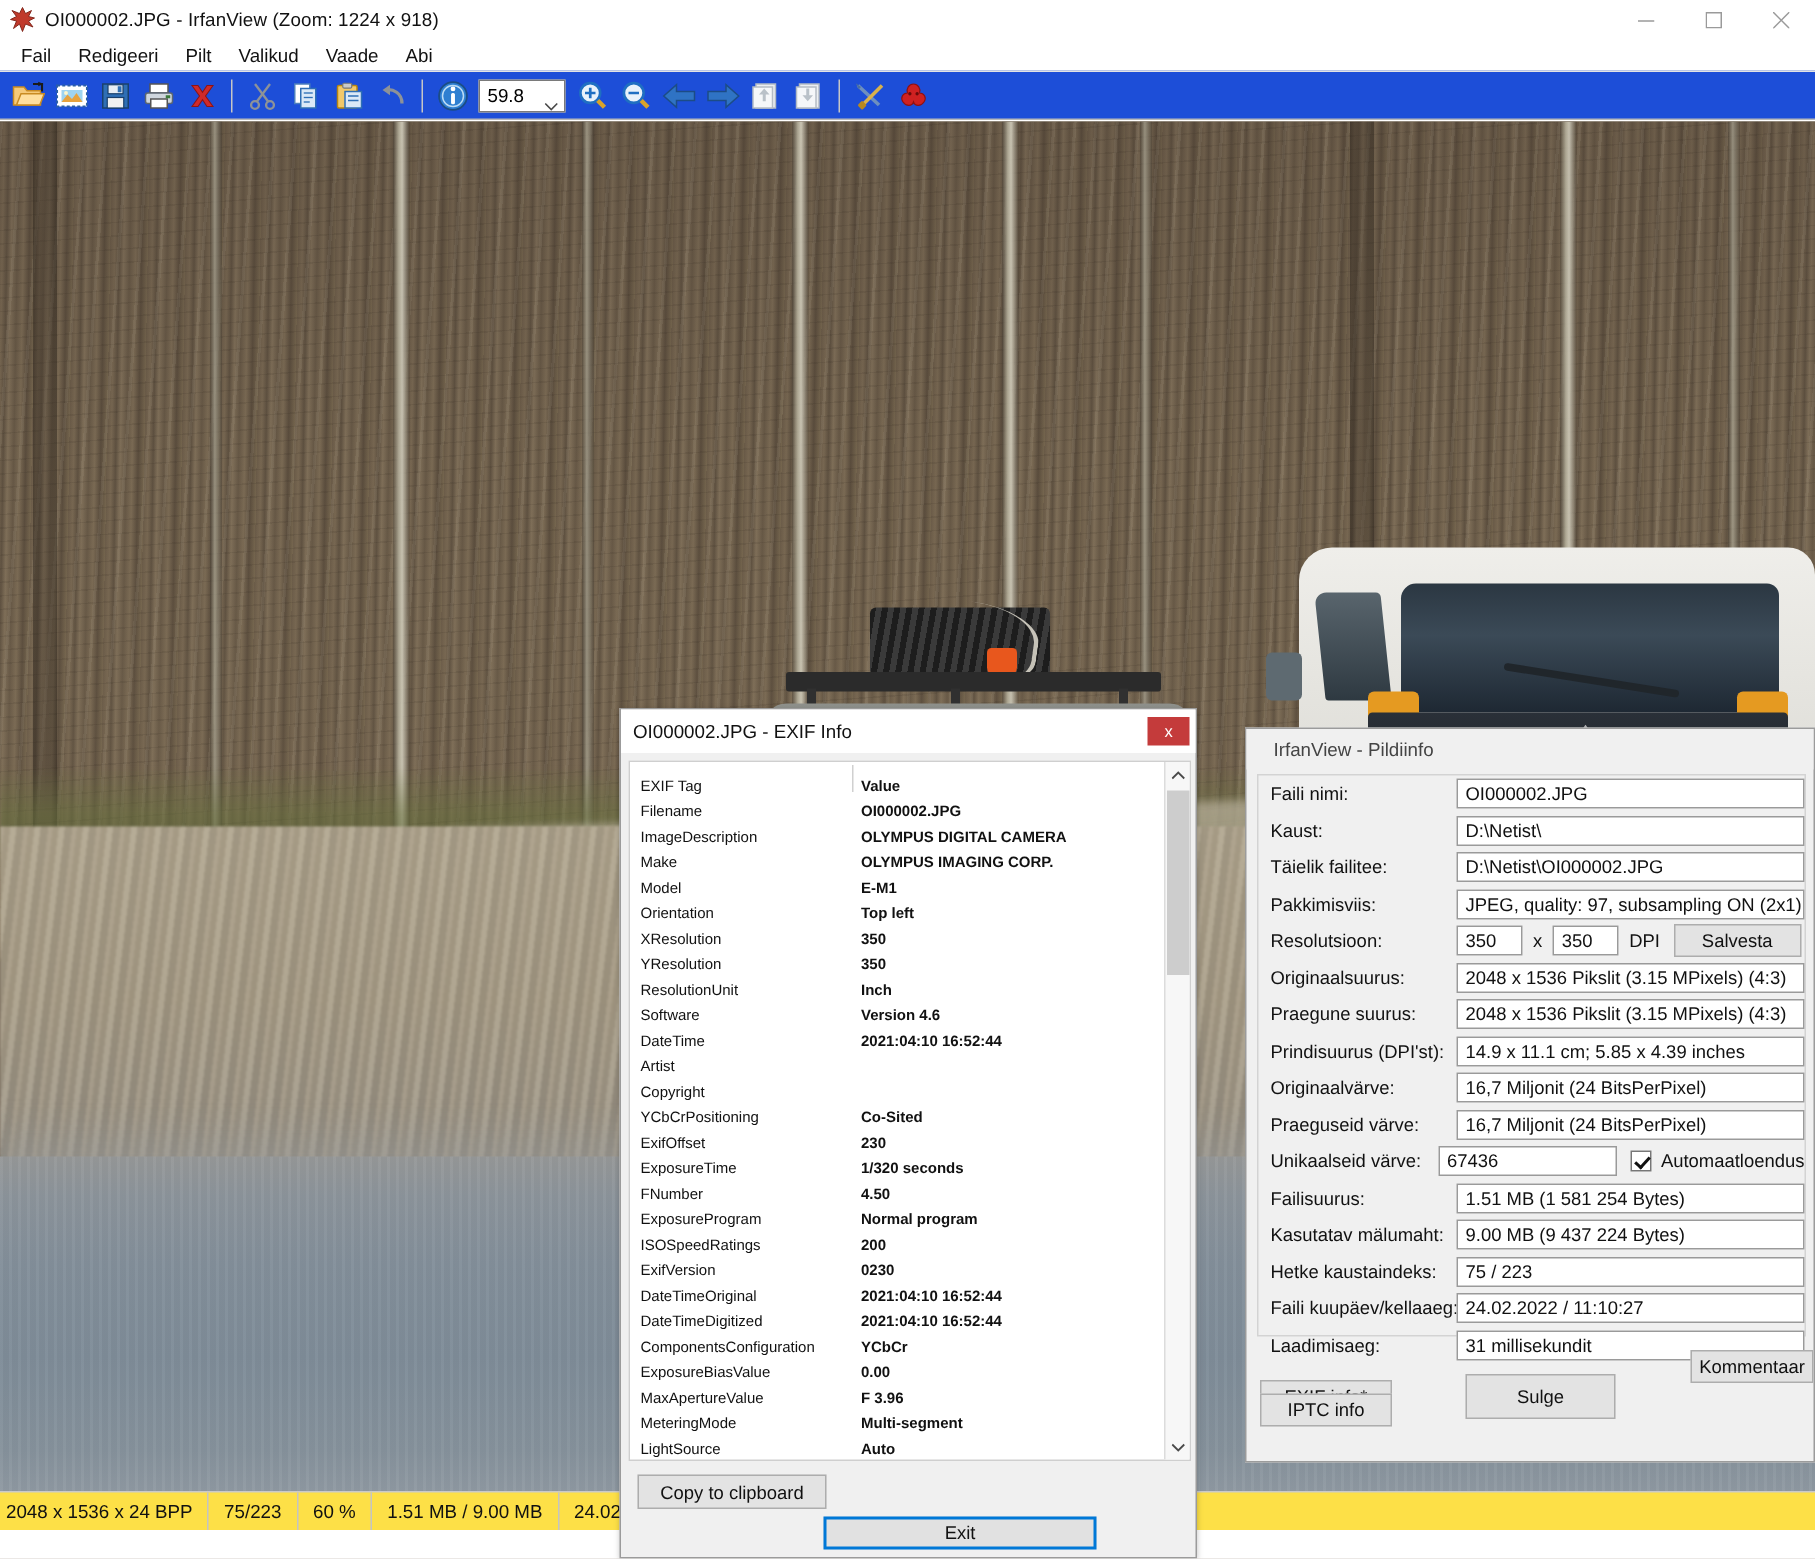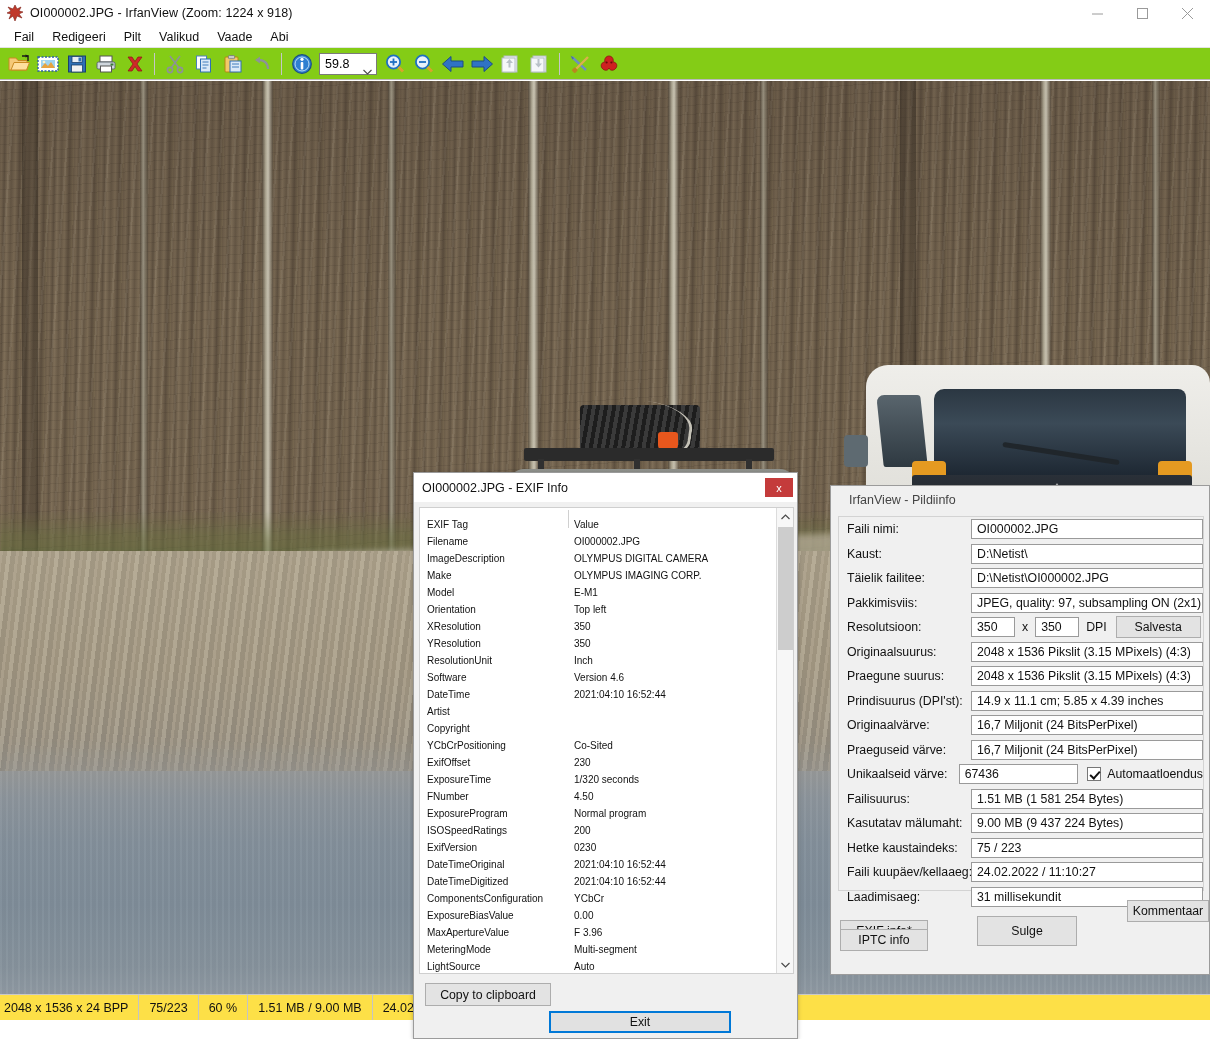--- a/index.html
+++ b/index.html
@@ -55,21 +55,21 @@
     font-size: 12.5px; color: #111;
   }
   .menu-item {
     padding: 2px 9px; white-space: nowrap; cursor: default;
   }
 
   
   .toolbar {
     position: absolute; top: 47px; left: 0;
     width: 1210px; height: 33px;
-    background: #84cc16;
+    background: #1d4ed8;
     border-top: 1px solid #e3e3e3;
     border-bottom: 1px solid #b9b9b9;
     display: flex; align-items: center;
     padding-left: 4px;
   }
   .tb-btn {
     width: 29px; height: 29px;
     display: flex; align-items: center; justify-content: center;
     flex: 0 0 auto;
   }
@@ -319,21 +319,21 @@
     background: #ffffff; border: 1px solid #cfcfcf;
     display: flex;
   }
   .exif-list { flex: 1 1 auto; overflow: hidden; position: relative; }
   .exif-row {
     display: flex; height: 17px; align-items: flex-end;
     font-size: 10px; color: #111;
   }
   .exif-row.header { height: 22px; }
   .exif-c1 { width: 148px; padding-left: 7px; white-space: nowrap; overflow: hidden; }
-  .exif-c2 { flex: 1 1 auto; padding-left: 6px; white-space: nowrap; overflow: hidden; }
+  .exif-c2 { flex: 1 1 auto; padding-left: 6px; white-space: nowrap; overflow: hidden; font-weight: bold; }
   .hdr-divider {
     position: absolute; left: 148px; top: 2px; width: 1px; height: 18px;
     background: #d0d0d0;
   }
   .exif-scroll {
     width: 17px; background: #f7f7f7; border-left: 1px solid #dcdcdc;
     position: relative; flex: 0 0 auto;
   }
   .sc-arrow {
     height: 17px; display:flex; align-items:center; justify-content:center;

